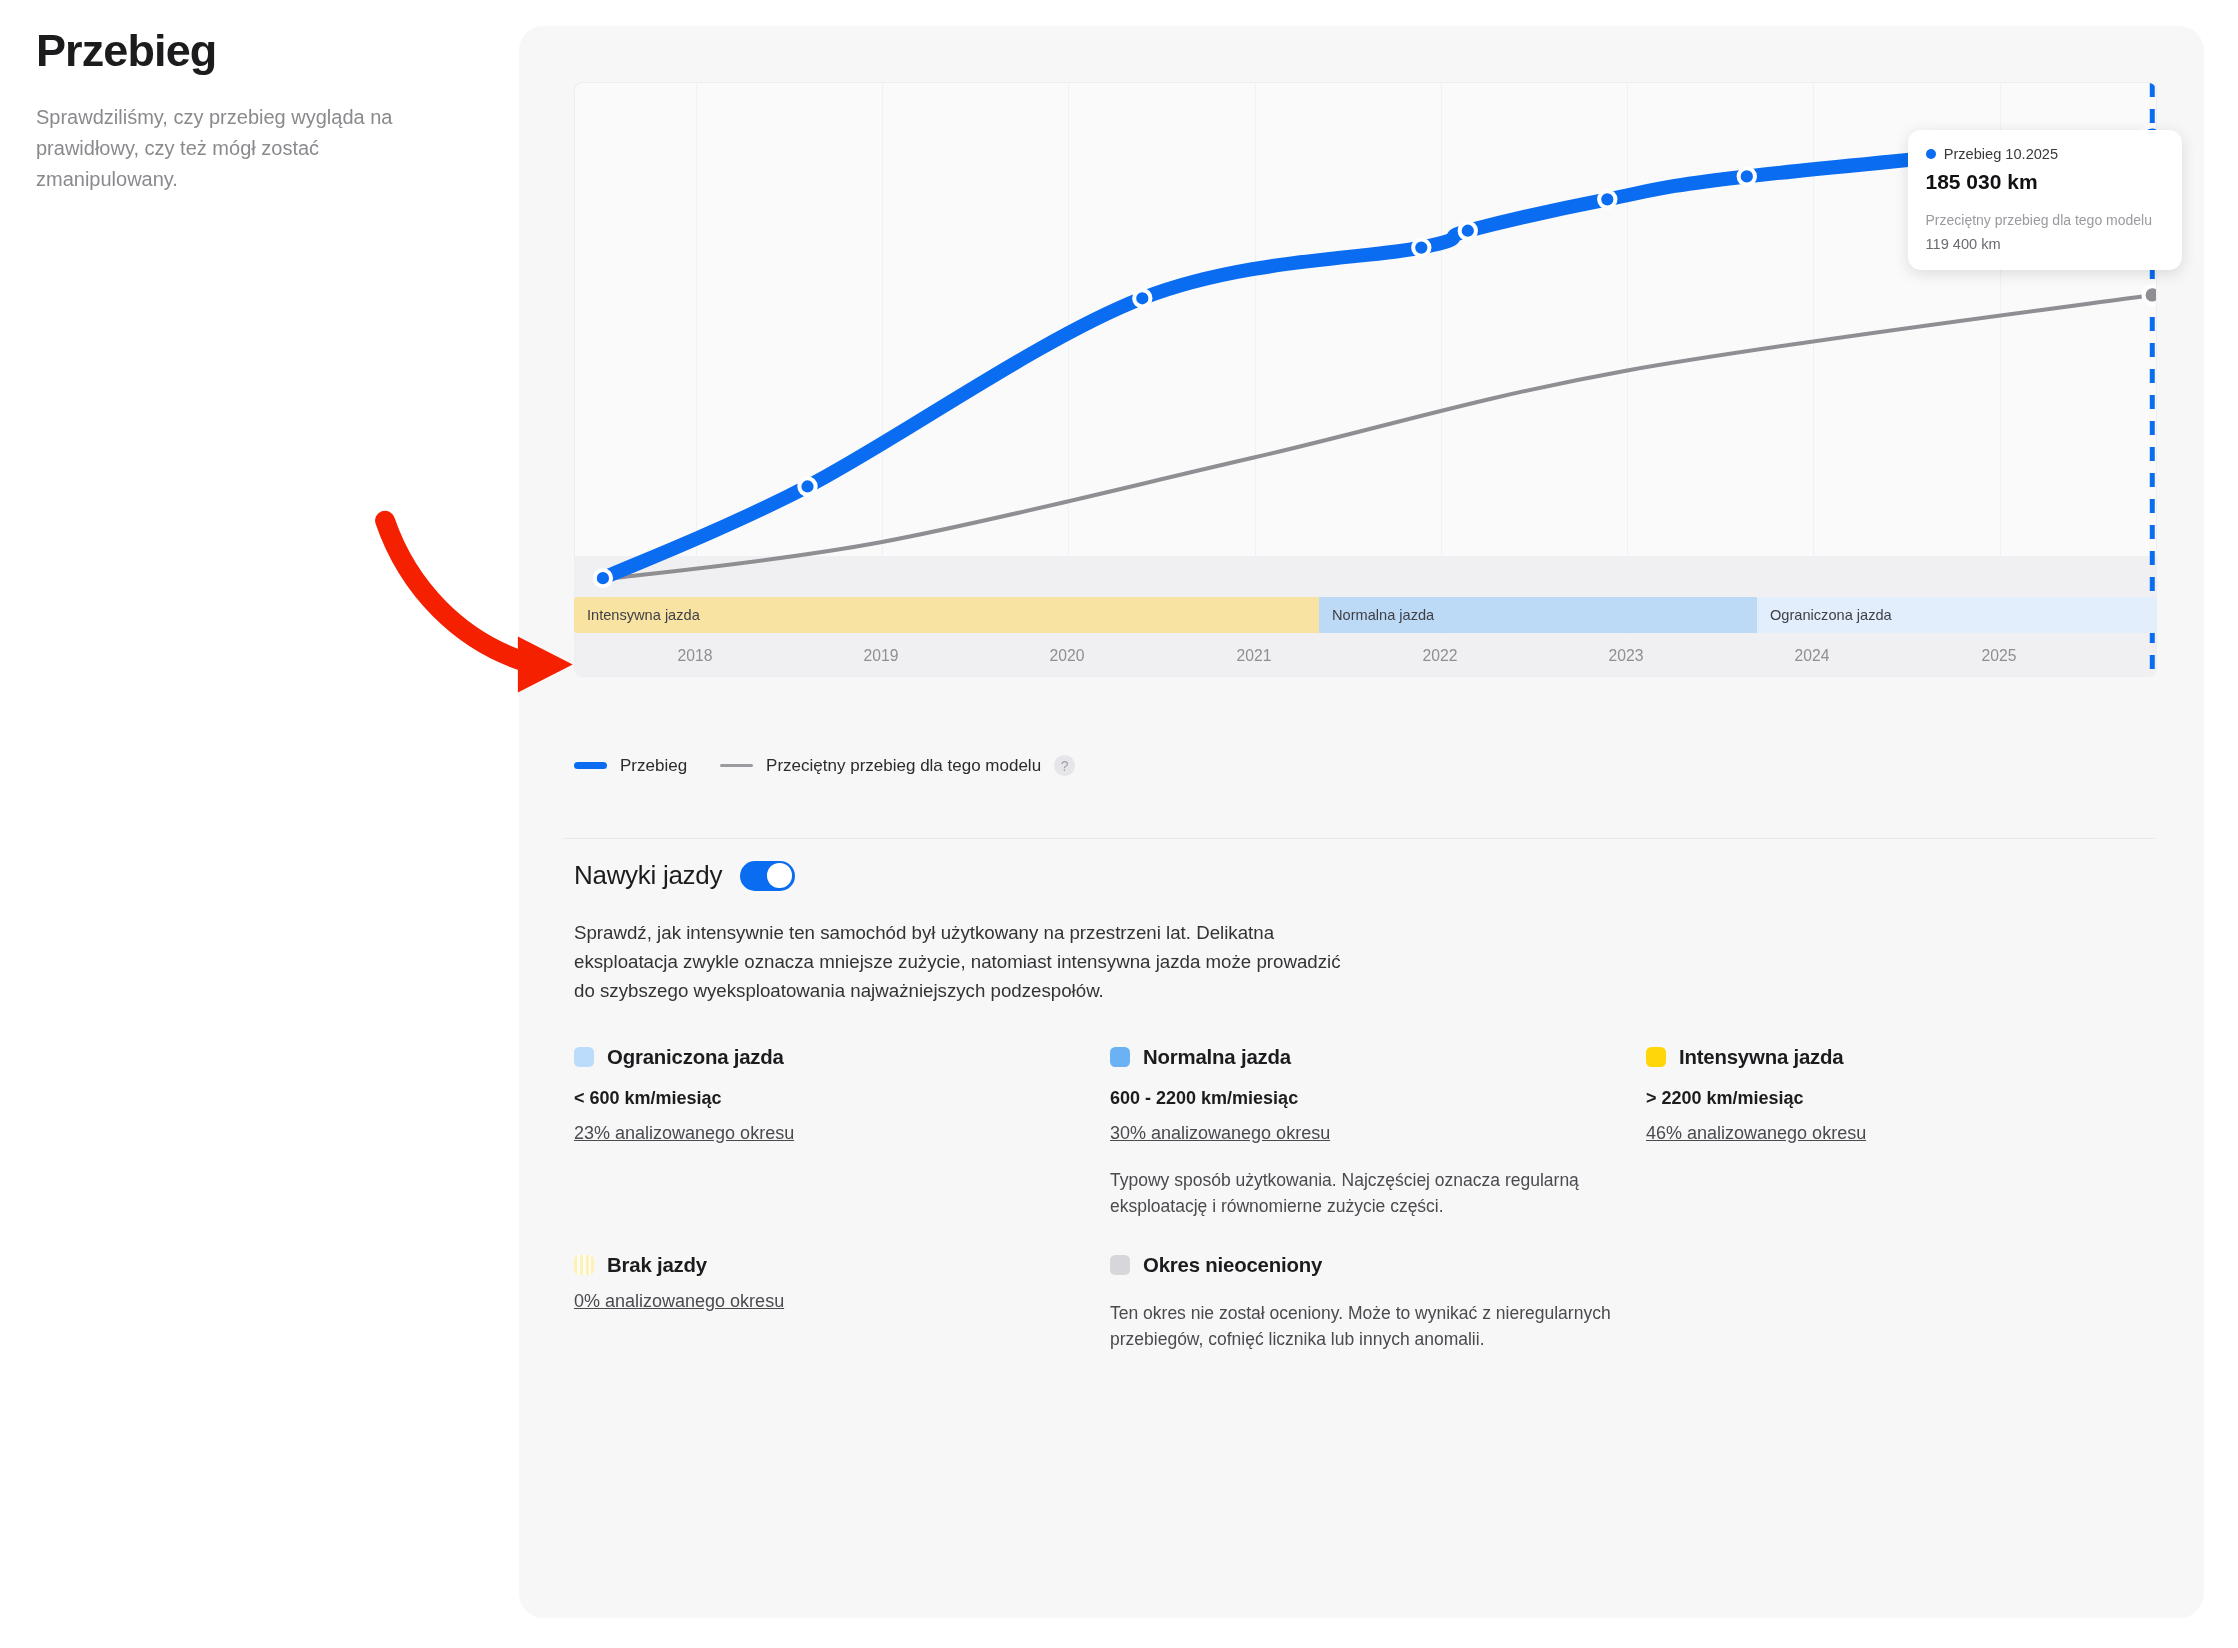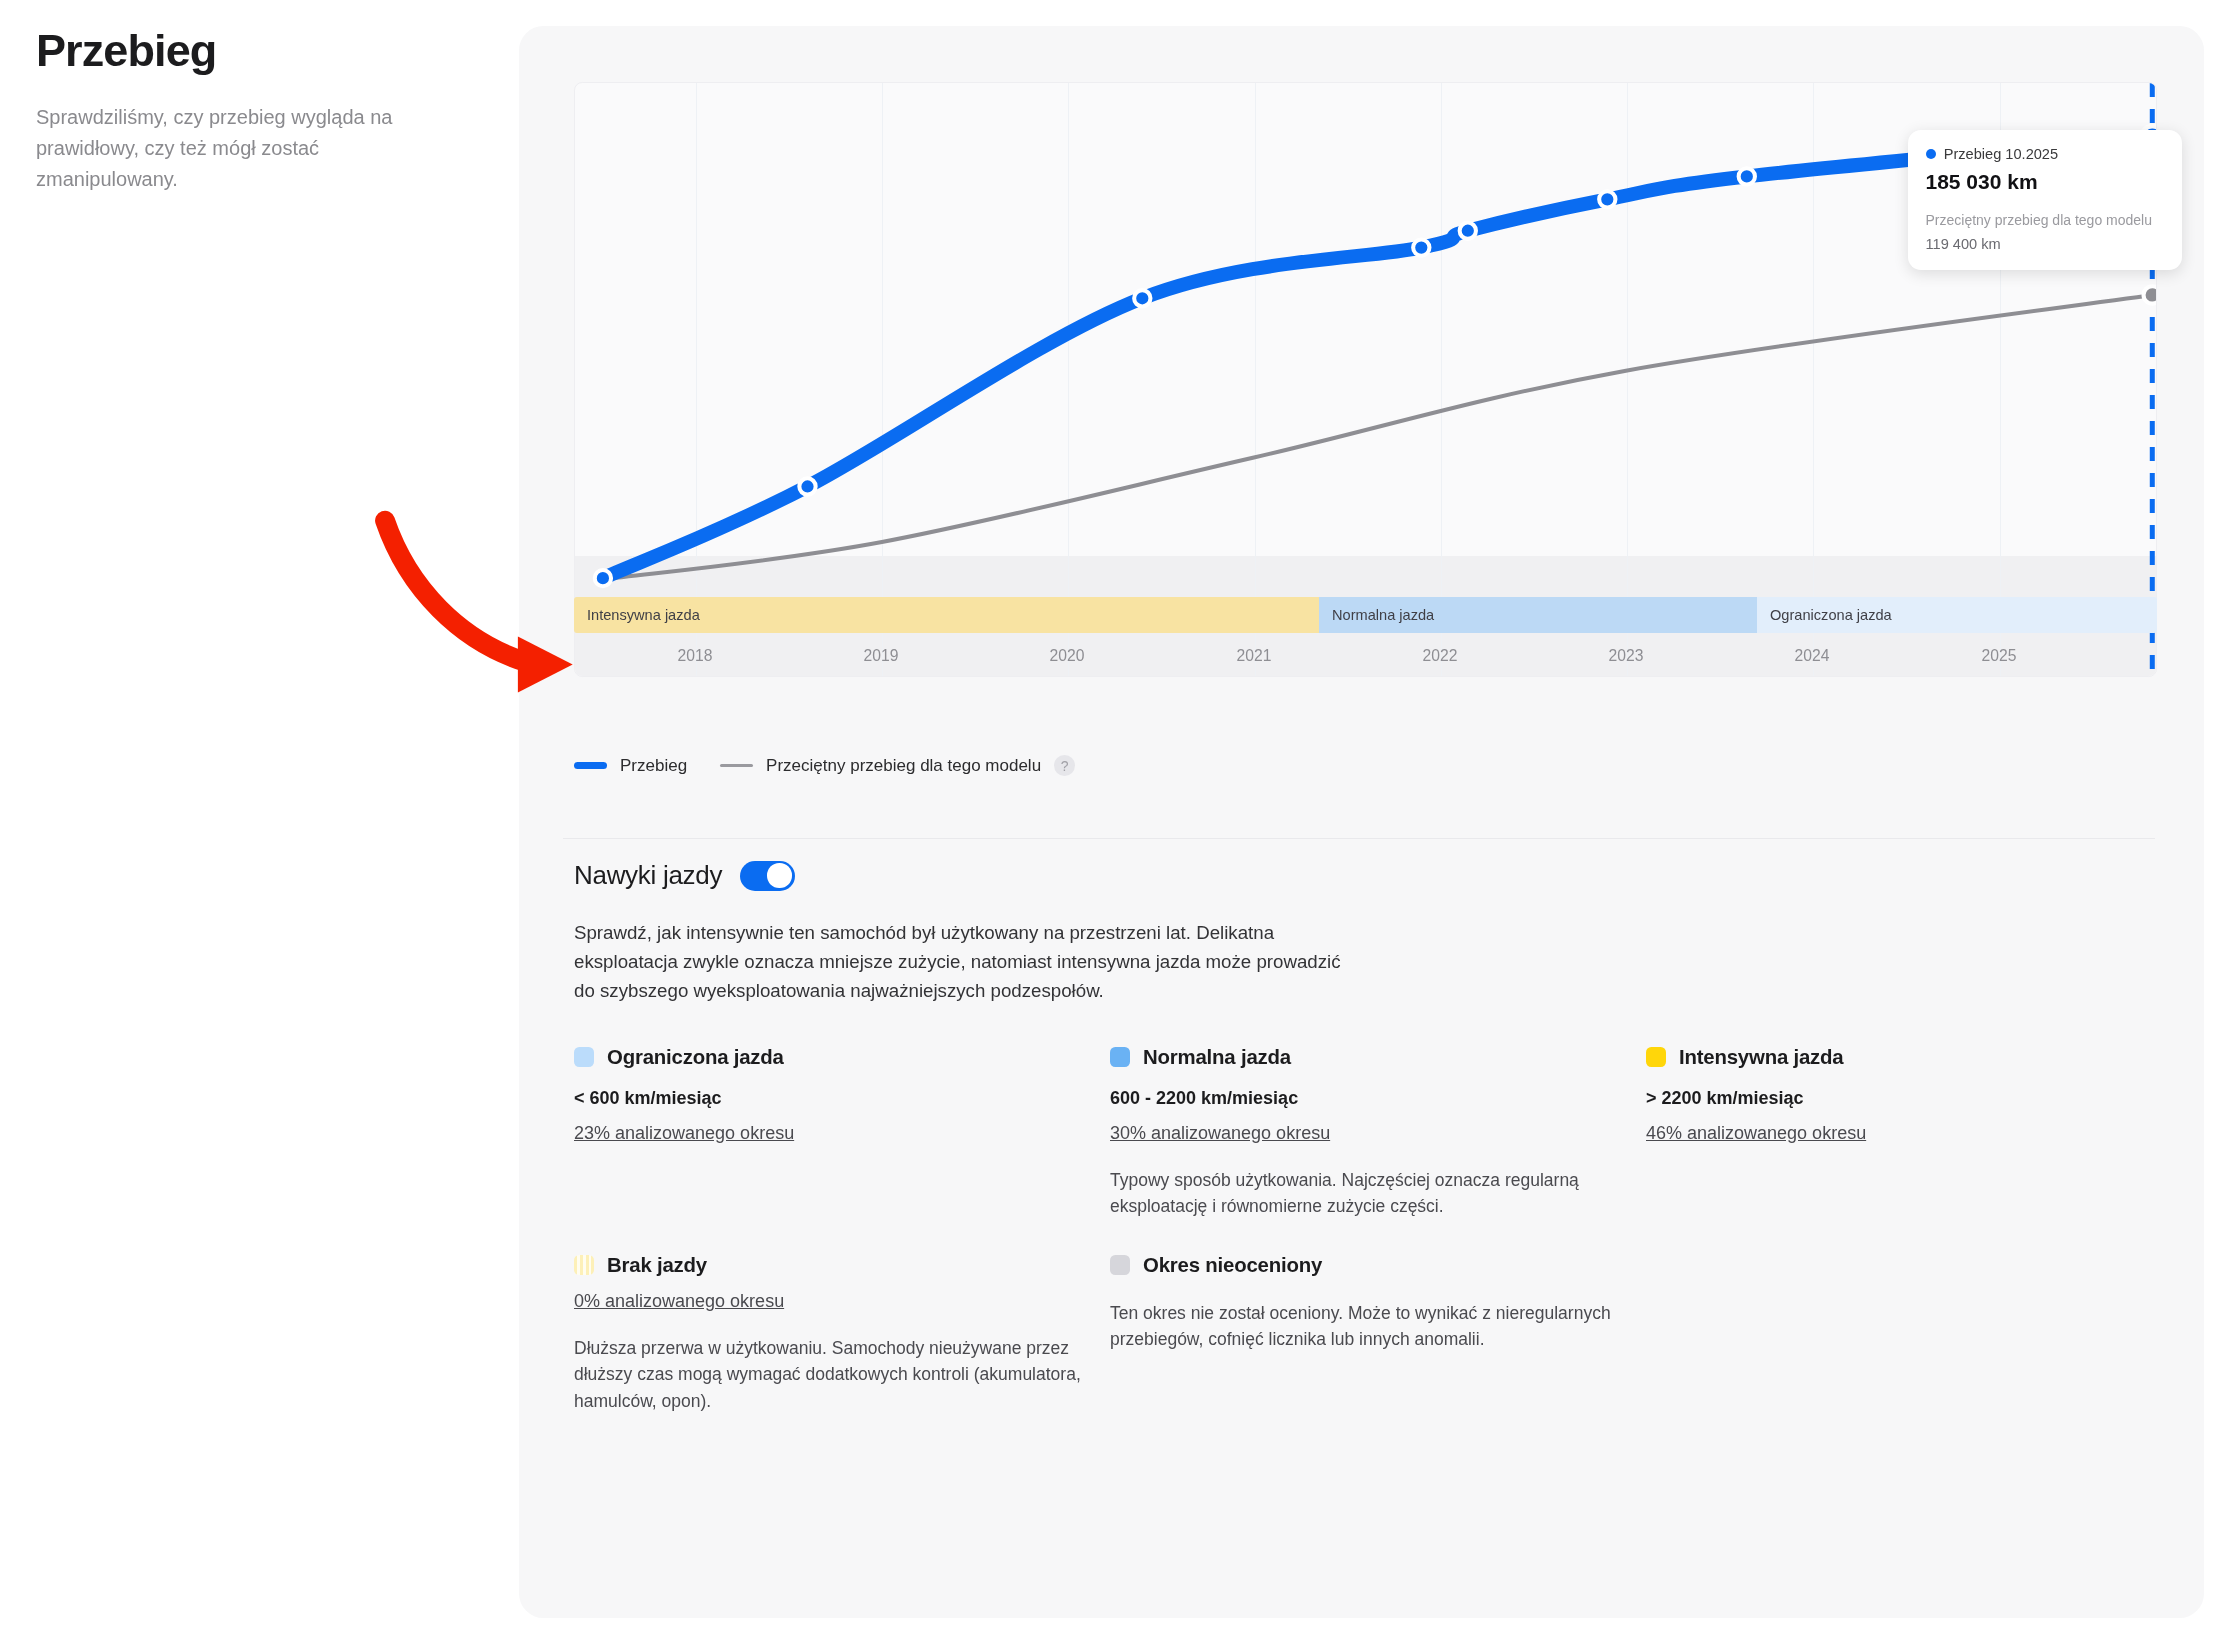--- a/index.html
+++ b/index.html
@@ -260,21 +260,20 @@
         </div>
       </div>
 
       <div class="cards-grid second">
         <div class="lcard">
           <div class="lcard-head">
             <span class="lchip none"></span>
             <span class="lcard-title">Brak jazdy</span>
           </div>
           <div class="lcard-pct">0% analizowanego okresu</div>
-          <div class="lcard-body">Dłuższa przerwa w użytkowaniu. Samochody nieużywane przez dłuższy czas mogą wymagać dodatkowych kontroli (akumulatora, hamulców, opon).</div>
         </div>
         <div class="lcard">
           <div class="lcard-head">
             <span class="lchip unrated"></span>
             <span class="lcard-title">Okres nieoceniony</span>
           </div>
           <div class="lcard-body">Ten okres nie został oceniony. Może to wynikać z nieregularnych przebiegów, cofnięć licznika lub innych anomalii.</div>
         </div>
         <div></div>
       </div>

